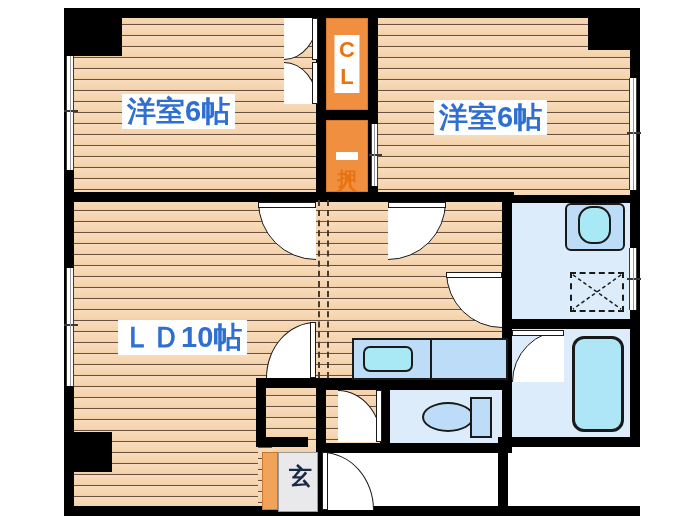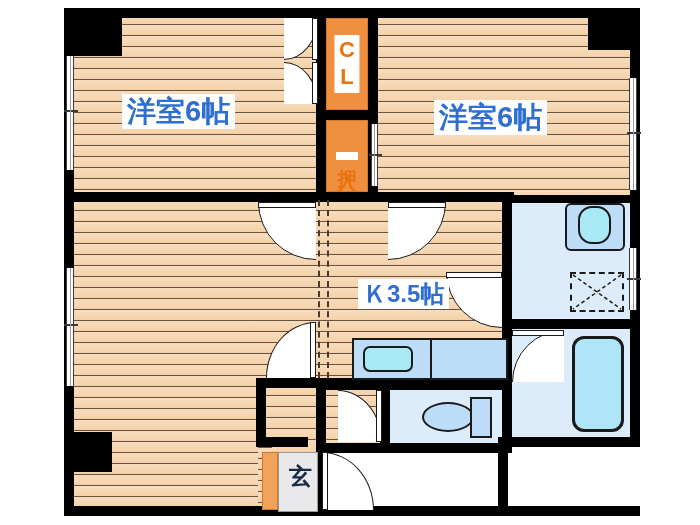--- a/index.html
+++ b/index.html
@@ -220,16 +220,16 @@
   </div>
 
   <div class="abs bath-tub" style="left:572px;top:336px;width:52px;height:96px;"></div>
 
   <div class="abs shoebox" style="left:262px;top:452px;width:16px;height:58px;"></div>
 
   <div class="abs genkan-tile" style="left:278px;top:452px;width:40px;height:60px;"></div>
 
   <div class="room-label" style="left:122px;top:94px;font-size:29px;">洋室6帖</div>
   <div class="room-label" style="left:434px;top:100px;font-size:29px;">洋室6帖</div>
-  <div class="room-label" style="left:358px;top:279px;font-size:24px;">Ｋ3.5帖</div>
+  <div class="room-label" style="left:118px;top:320px;font-size:29px;">ＬＤ10帖</div>
   <div class="room-label" style="left:284px;top:462px;font-size:23px;background:transparent;color:#1a2a45;">玄</div>
 
 </div>
 
 </body></html>

